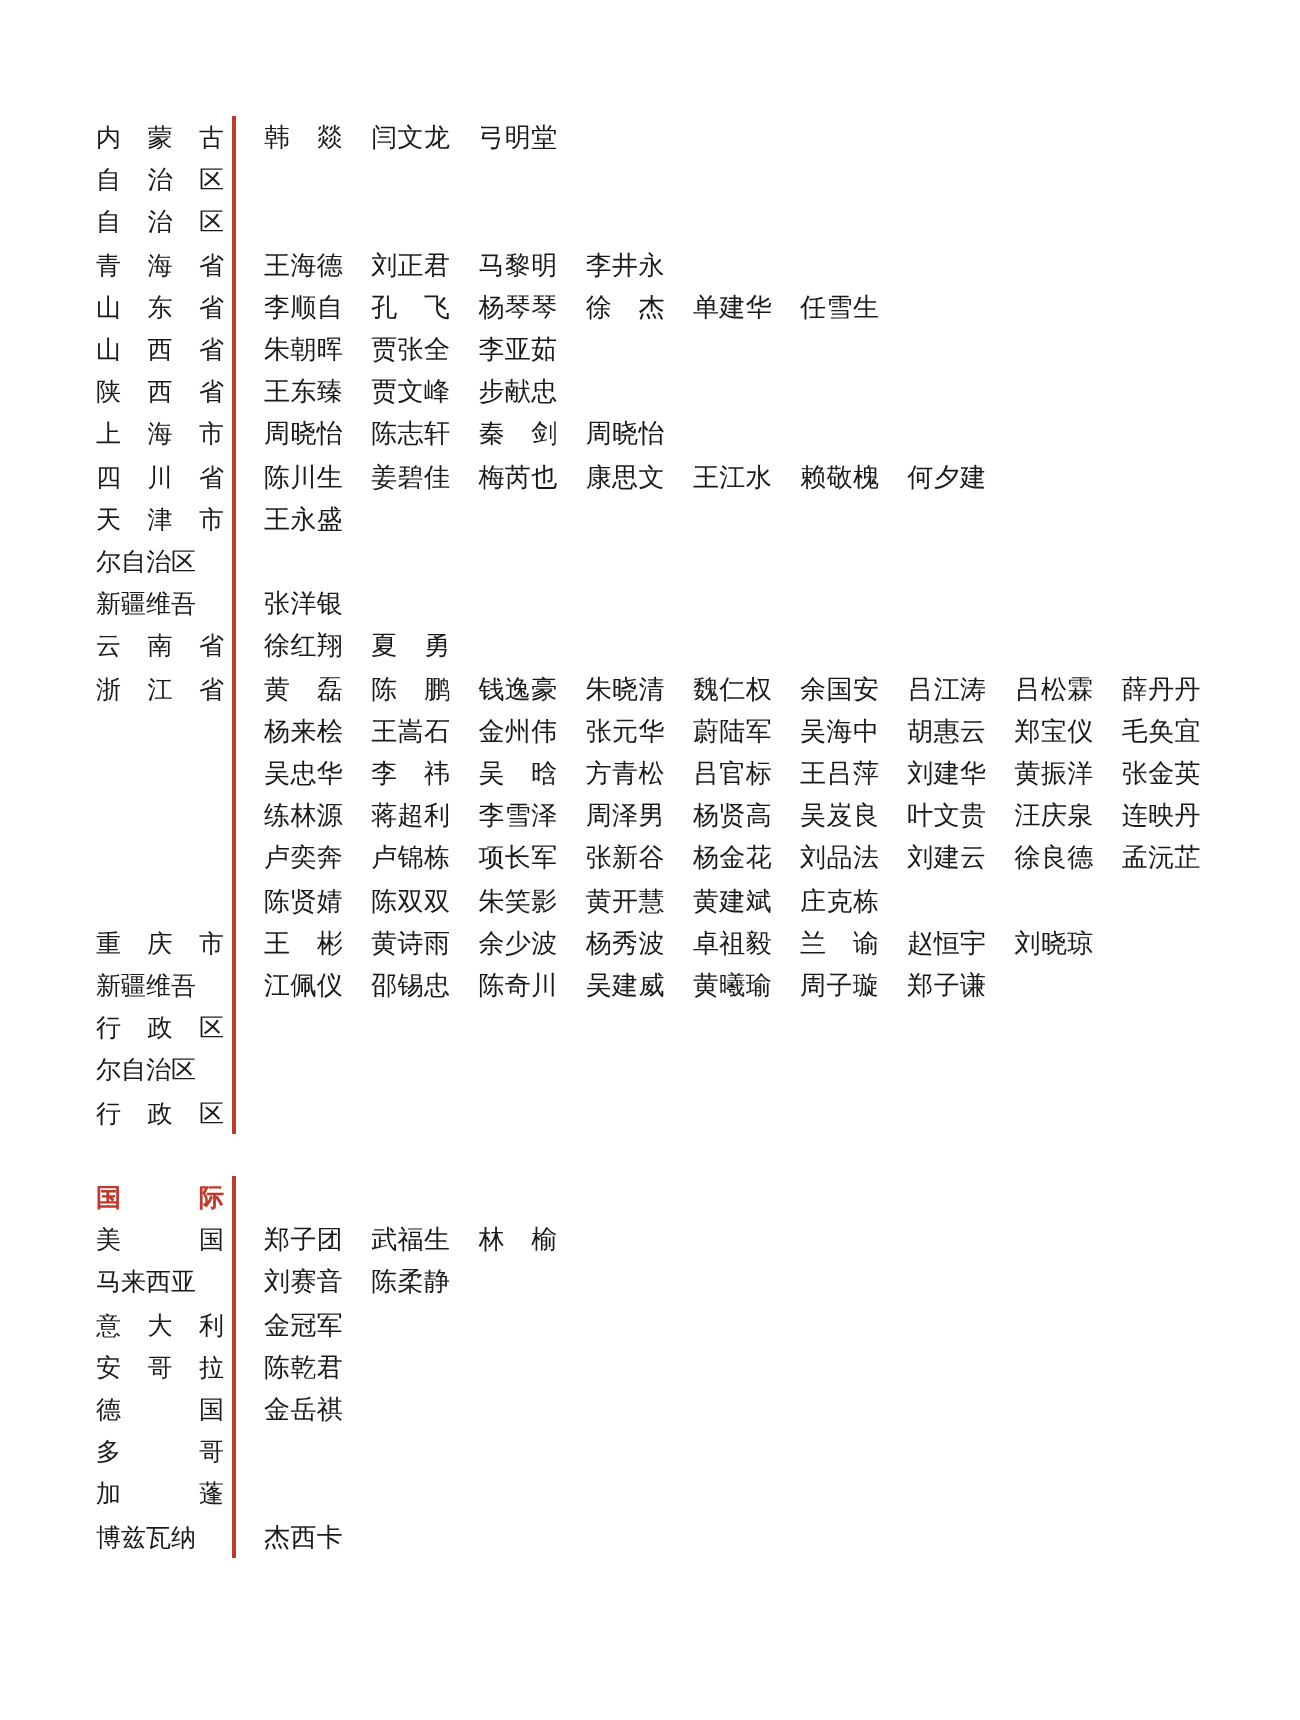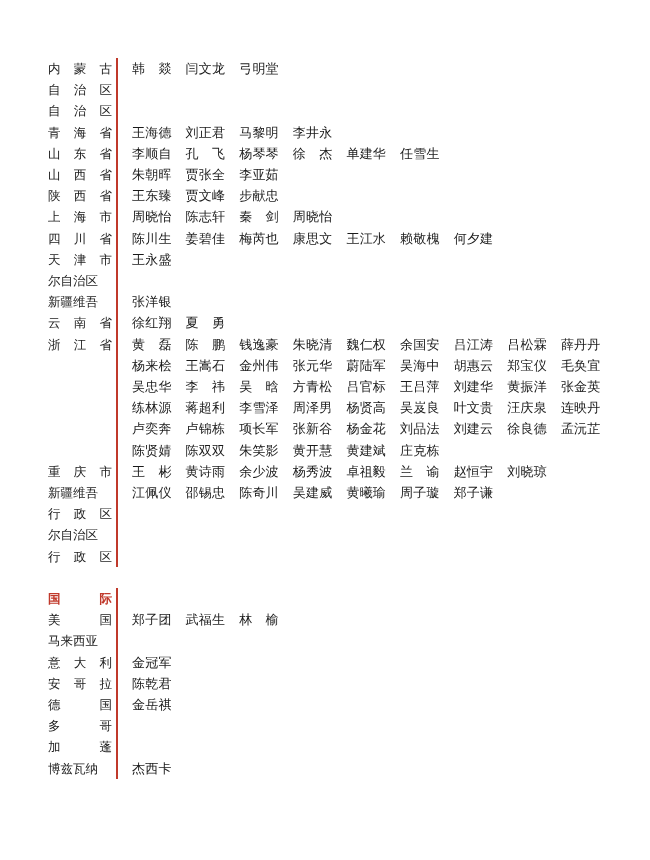--- a/index.html
+++ b/index.html
@@ -284,20 +284,21 @@
           <div class="region j">
             <span>美</span>
             <span>国</span>
           </div>
           <div class="bar"></div>
           <div class="names"><span class="nm">郑子团</span><span class="name-gap"></span><span class="nm">武福生</span><span class="name-gap"></span><span class="nm">林　榆</span></div>
         </div>
         <div class="row">
           <div class="region">马来西亚</div>
           <div class="bar"></div>
+          <div class="names"><span class="nm">刘赛音</span><span class="name-gap"></span><span class="nm">陈柔静</span></div>
         </div>
         <div class="row">
           <div class="region j">
             <span>意</span>
             <span>大</span>
             <span>利</span>
           </div>
           <div class="bar"></div>
           <div class="names"><span class="nm">金冠军</span></div>
         </div>

